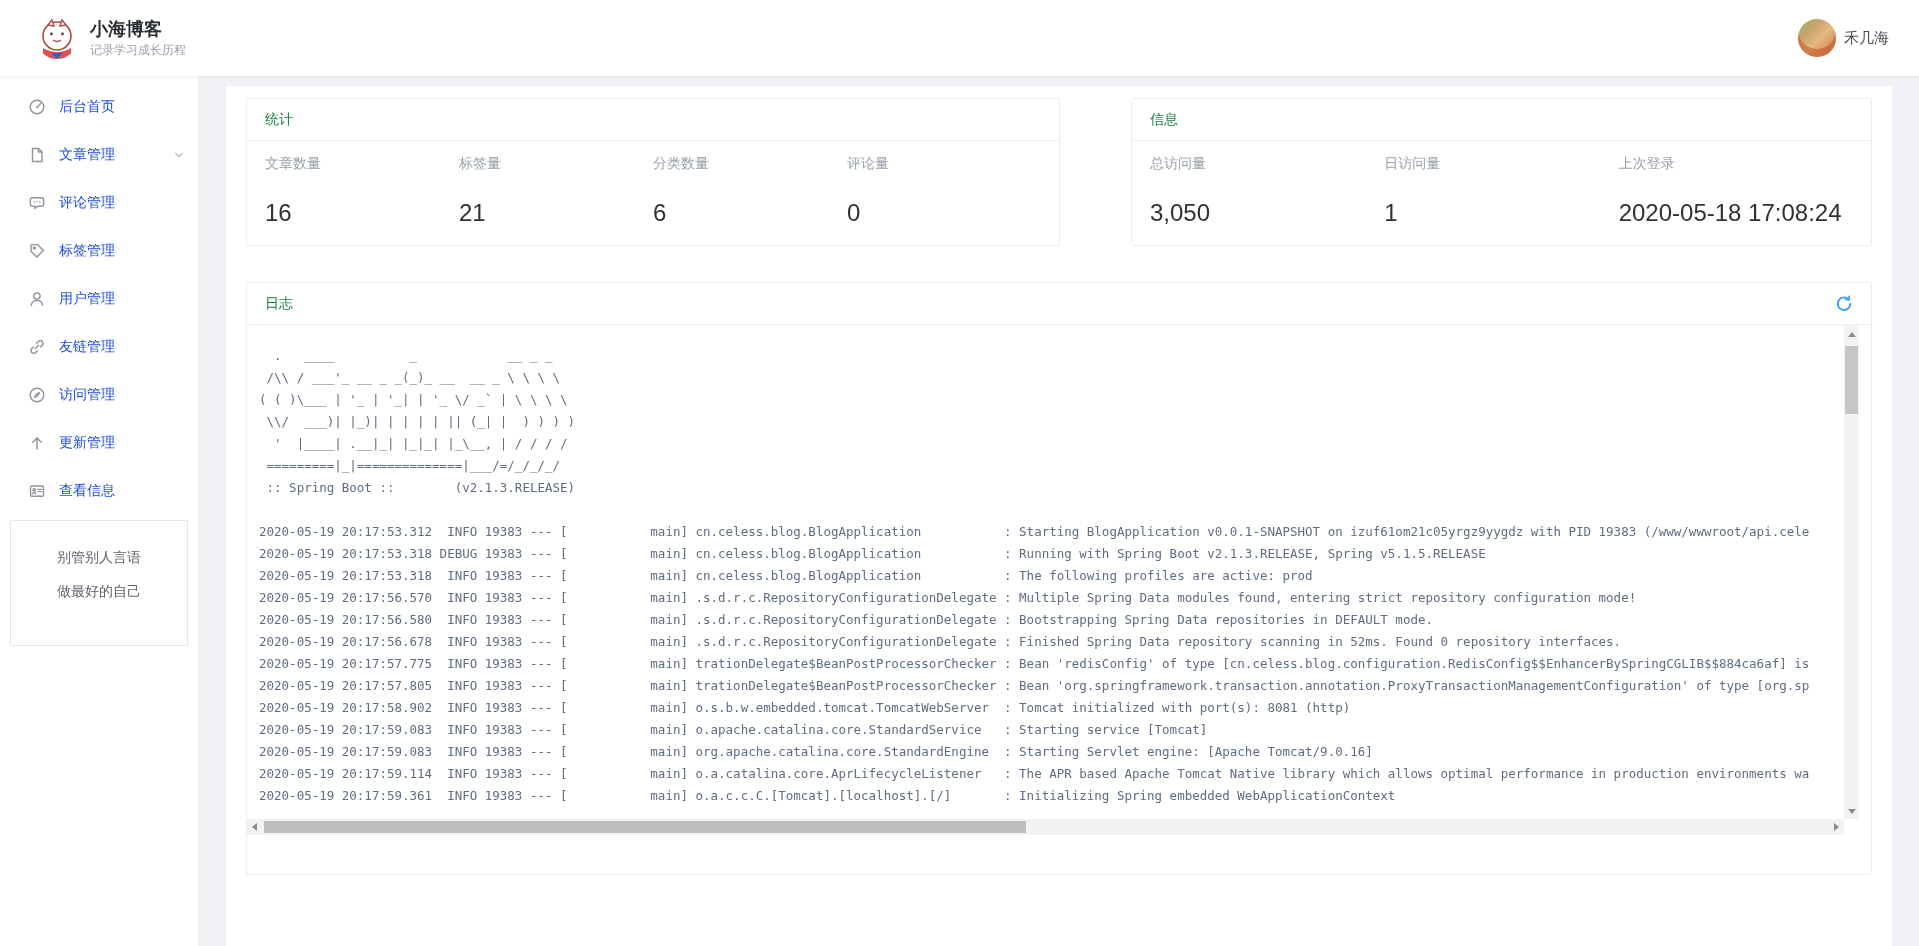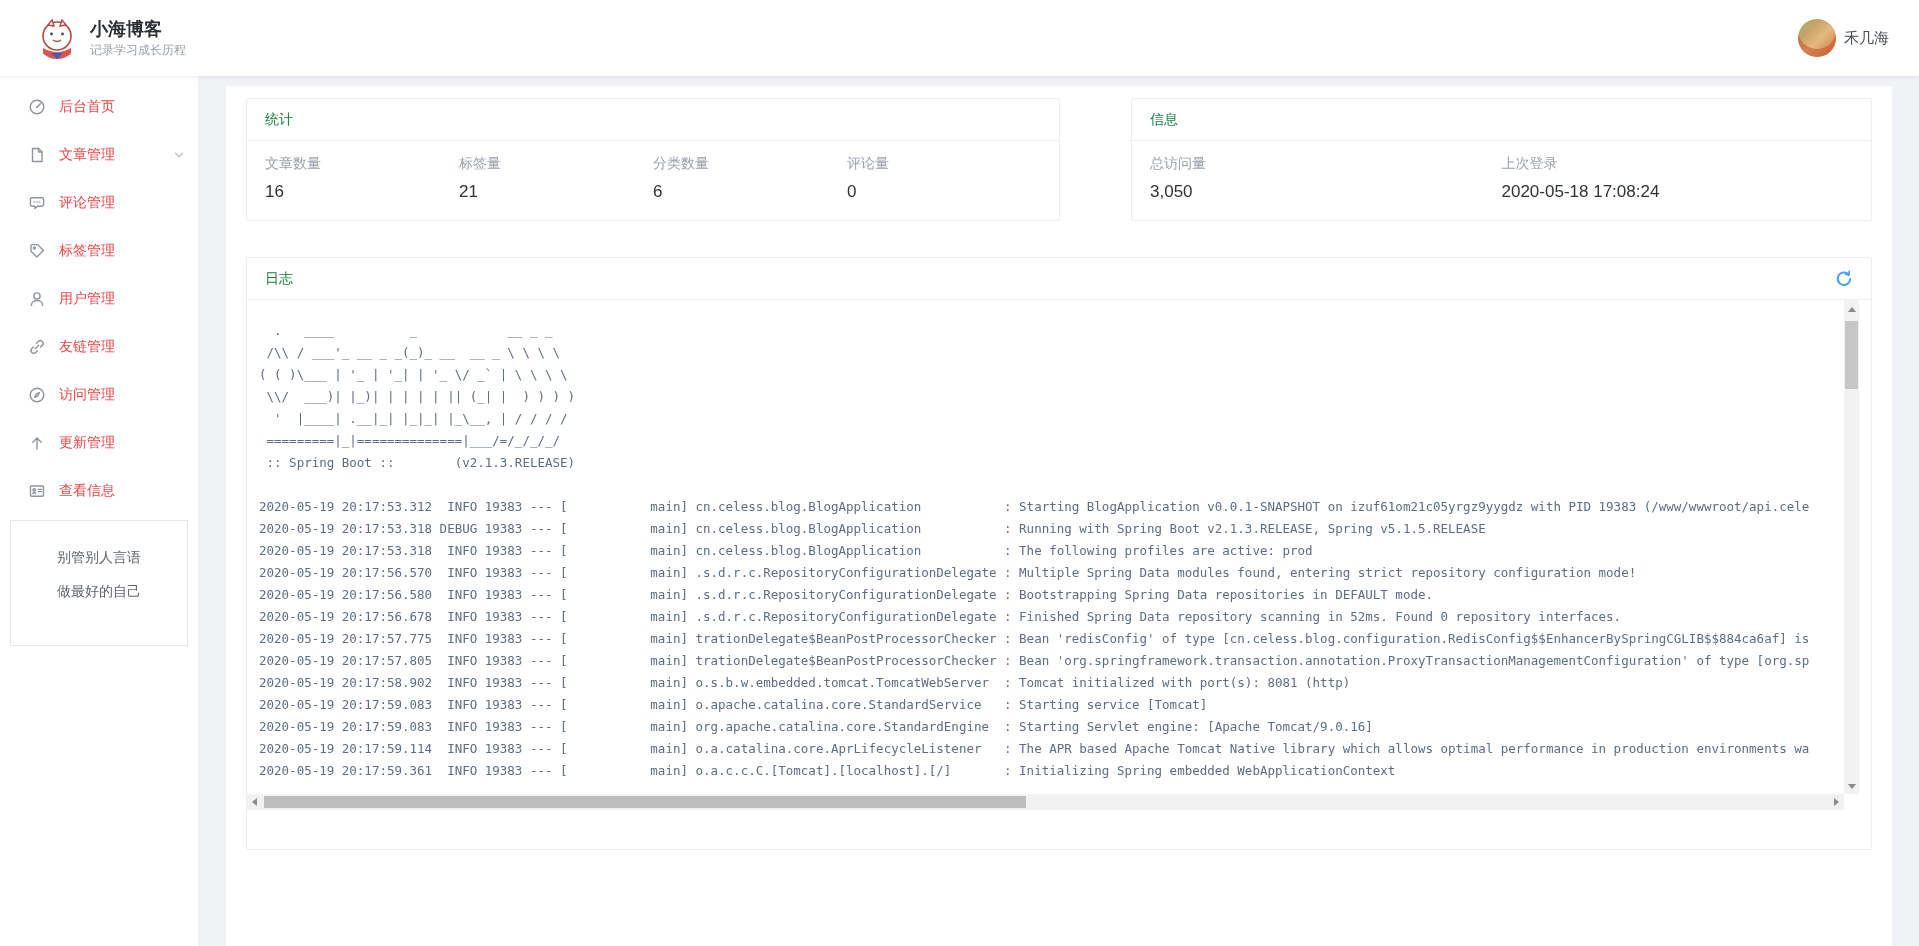--- a/index.html
+++ b/index.html
@@ -28,21 +28,21 @@
   }
   .user-name { font-size:15px; color:#4a4f55; }
 
   
   .sidebar {
     position:absolute; left:0; top:76px; bottom:0; width:198px; background:#fff; z-index:2;
   }
   .menu { padding-top:7px; }
   .menu-item {
     height:48px; display:flex; align-items:center; padding:0 12px 0 28px;
-    font-size:14px; color:#ef4444; cursor:pointer; position:relative;justify-content:flex-end;
+    font-size:14px; color:#1d4ed8; cursor:pointer; position:relative;justify-content:flex-end;
   }
   .menu-item .mi-icon { width:18px; height:18px; margin-right:13px; flex:0 0 auto; }
   .menu-item .mi-label { flex:1; }
   .menu-item .mi-arrow { width:14px; height:14px; }
   .mi-icon svg, .mi-arrow svg { display:block; width:100%; height:100%; }
   .motto-box {
     margin:5px 10px 0 10px; border:1px solid #e4e7ed; background:#fff;
     text-align:center; padding:26px 16px 44px; 
   }
   .motto-line { font-size:14px; color:#5f646b; line-height:20px; }
@@ -56,21 +56,21 @@
   .card { background:#fff; border:1px solid #ebeef5; border-radius:2px; }
   .card-stats { width:814px; }
   .card-info  { width:741px; }
   .card-header {
     padding:12px 18px 11px; border-bottom:1px solid #ebeef5;
     font-size:14px; color:#15803d; display:flex; align-items:center; justify-content:space-between;
   }
   .card-body { padding:14px 18px 18px; display:flex; }
   .stat-col { flex:1; min-width:0; }
   .stat-label { font-size:14px; color:#9aa0ab; }
-  .stat-value { font-size:17px; color:#2e3235; margin-top:9px; white-space:nowrap; }
+  .stat-value { font-size:24px; color:#2e3235; margin-top:26px; white-space:nowrap; }
 
   
   .card-log { margin-top:36px; width:100%; }
   .refresh-btn { width:18px; height:18px; cursor:pointer; }
   .refresh-btn svg { display:block; }
   .log-scroll { position:relative; height:510px; overflow:hidden; }
   .log-pre {
     margin:0; padding:20px 0 0 12px;
     font-family:"DejaVu Sans Mono","Liberation Mono",monospace;
     font-size:12.5px; line-height:22px; color:#5e6d82; white-space:pre;
@@ -290,20 +290,24 @@
       <div class="card card-info">
         <div class="card-header">
           <span>信息</span>
         </div>
         <div class="card-body">
           <div class="stat-col">
             <div class="stat-label">总访问量</div>
             <div class="stat-value">3,050</div>
           </div>
           <div class="stat-col">
+            <div class="stat-label">日访问量</div>
+            <div class="stat-value">1</div>
+          </div>
+          <div class="stat-col">
             <div class="stat-label">上次登录</div>
             <div class="stat-value">2020-05-18 17:08:24</div>
           </div>
         </div>
       </div>
     </div>
 
     <div class="card card-log">
       <div class="card-header">
         <span>日志</span>

